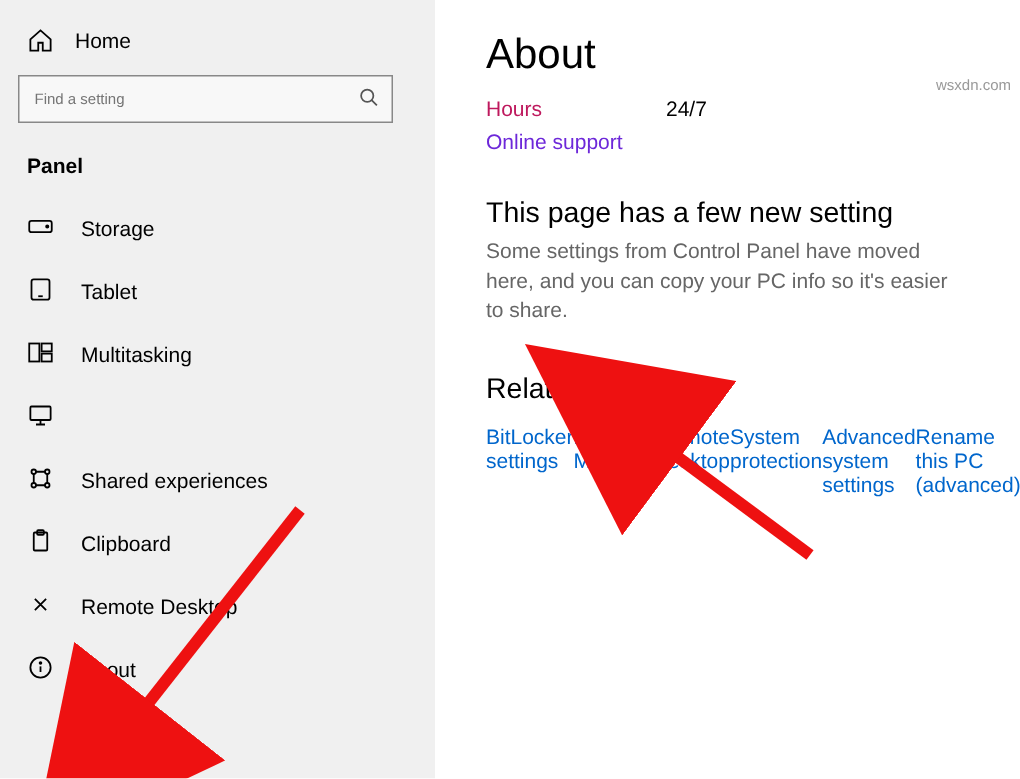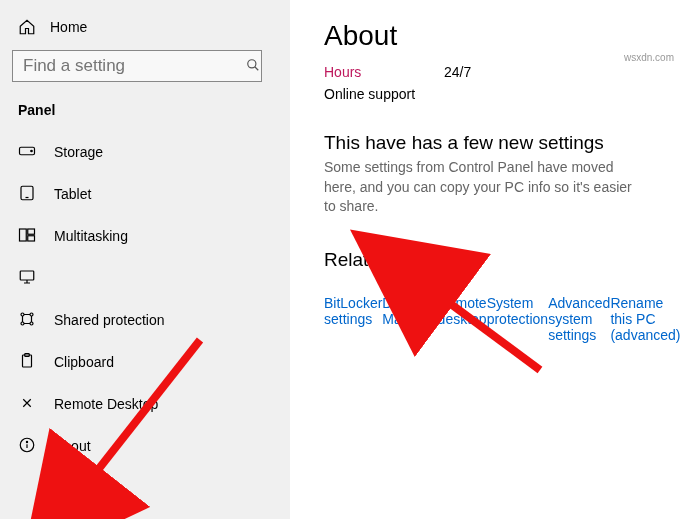--- a/index.html
+++ b/index.html
@@ -45,21 +45,21 @@
     display: flex;
     align-items: center;
     padding: 0 8px;
     color: #555;
     font-size: 13px;
   }
   .search-box input {
     flex: 1;
     border: none;
     background: transparent;
-    font-size: 17px;
+    font-size: 10px;
     outline: none;
     color: #333;
   }
   .search-box .search-icon {
     font-size: 14px;
     color: #555;
   }
   .category-header {
     padding: 8px 18px 6px 18px;
     font-weight: 600;
@@ -99,41 +99,41 @@
     margin-bottom: 6px;
   }
   .info-label {
     width: 120px;
     color: #be185d;
   }
   .info-value {
     color: #000;
   }
   .link {
-    color: #000000;
+    color: #6d28d9;
     cursor: pointer;
   }
   .section-title {
     font-size: 19px;
     font-weight: 400;
     margin-top: 30px;
     margin-bottom: 4px;
     color: #000;
   }
   .section-desc {
     font-size: 14px;
     color: #666;
     line-height: 1.4;
     max-width: 310px;
   }
   .related-title {
     font-size: 19px;
     font-weight: 400;
     margin-top: 32px;
-    margin-bottom: 24px;
+    margin-bottom: 12px;
   }
   .related-list {
     display: flex;
     flex-direction: row;
   }
   .related-link {
     color: #0066cc;
     font-size: 14px;
     margin-bottom: 16px;
     cursor: pointer;
@@ -231,21 +231,21 @@
       <div class="nav-item">
         <span class="icon">
           <svg class="icon-svg" viewBox="0 0 24 24" fill="none" stroke="currentColor" stroke-width="1.6">
               <circle cx="6" cy="6" r="2"></circle>
               <circle cx="18" cy="6" r="2"></circle>
               <circle cx="6" cy="18" r="2"></circle>
               <circle cx="18" cy="18" r="2"></circle>
               <path d="M8 6h8M6 8v8M18 8v8M8 18h8"></path>
             </svg>
         </span>
-        <span>Shared protection</span>
+        <span>Shared experiences</span>
       </div>
 
       <div class="nav-item">
         <span class="icon">
           <svg class="icon-svg" viewBox="0 0 24 24" fill="none" stroke="currentColor" stroke-width="1.6">
               <rect x="6" y="4" width="12" height="16" rx="1"></rect>
               <rect x="9" y="2" width="6" height="4" rx="1"></rect>
             </svg>
         </span>
         <span>Clipboard</span>
@@ -280,21 +280,21 @@
     <h1 class="page-title">About</h1>
 
     <div class="info-row">
       <span class="info-label">Hours</span>
       <span class="info-value">24/7</span>
     </div>
     <div class="info-row">
       <span class="info-value link">Online support</span>
     </div>
 
-    <div class="section-title">This have has a few new settings</div>
+    <div class="section-title">This page has a few new setting</div>
     <div class="section-desc">Some settings from Control Panel have moved here, and you can copy your PC info so it's easier to share.</div>
 
     <div class="related-title">Related settings</div>
     <div class="related-list">
       <span class="related-link">BitLocker settings</span>
       <span class="related-link">Device Manager</span>
       <span class="related-link">Remote desktop</span>
       <span class="related-link">System protection</span>
       <span class="related-link">Advanced system settings</span>
       <span class="related-link">Rename this PC (advanced)</span>

